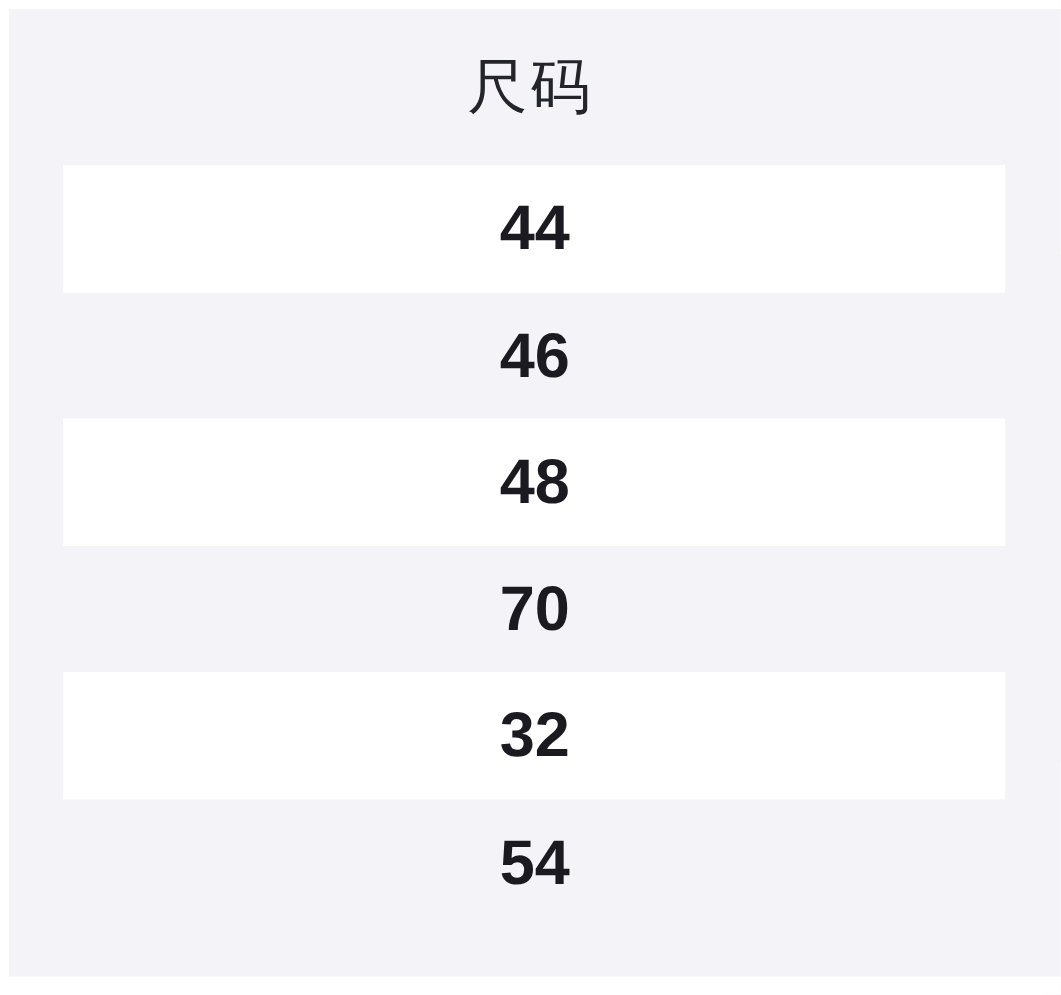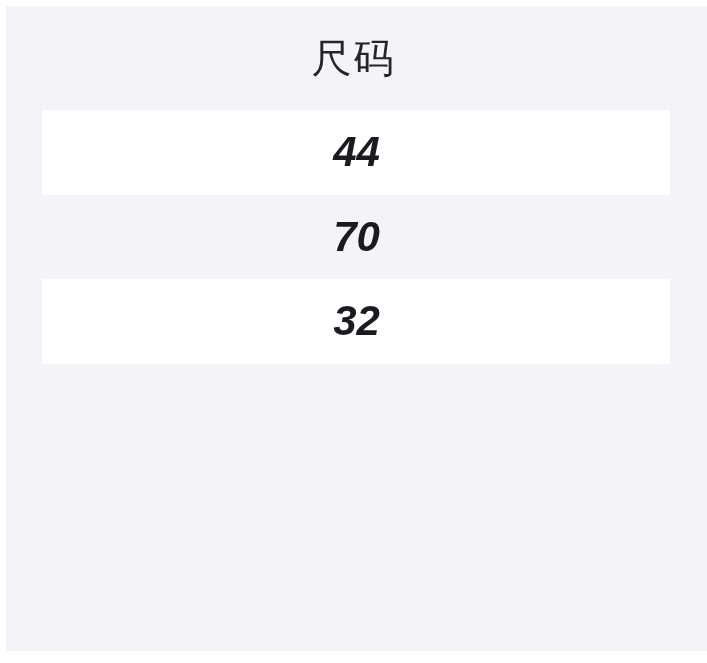--- a/index.html
+++ b/index.html
@@ -79,43 +79,51 @@
     position: relative;
     z-index: 2;
     height: 100%;
     display: flex;
     align-items: center;
     justify-content: center;
     font-size: 42px;
     font-weight: 700;
     color: #1a1a20;
     letter-spacing: 0px;
-    font-style: italic;
   }
 </style>
 </head>
 <body>
 
 <div class="page-frame">
   <div class="size-panel">
 
     <div class="panel-title">尺码</div>
 
     <div class="size-table">
 
       <div class="size-row banded">
         <div class="size-cell">44</div>
       </div>
 
+      <div class="size-row">
+        <div class="size-cell">46</div>
+      </div>
 
+      <div class="size-row banded">
+        <div class="size-cell">48</div>
+      </div>
 
       <div class="size-row">
         <div class="size-cell">70</div>
       </div>
 
       <div class="size-row banded">
         <div class="size-cell">32</div>
       </div>
 
+      <div class="size-row">
+        <div class="size-cell">54</div>
+      </div>
 
     </div>
   </div>
 </div>
 
 </body></html>

